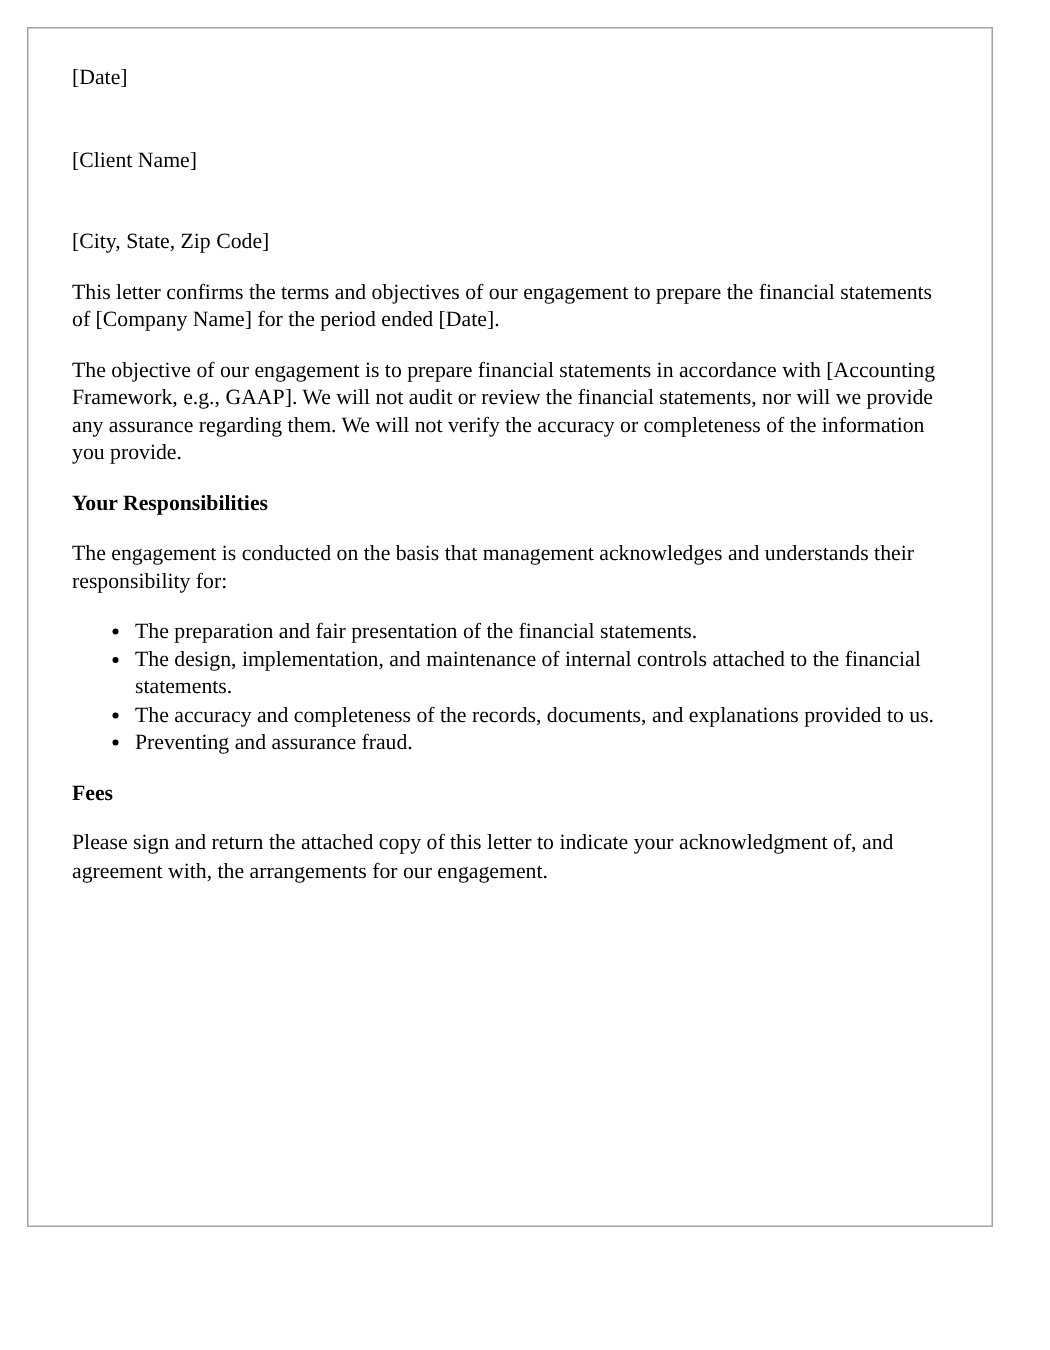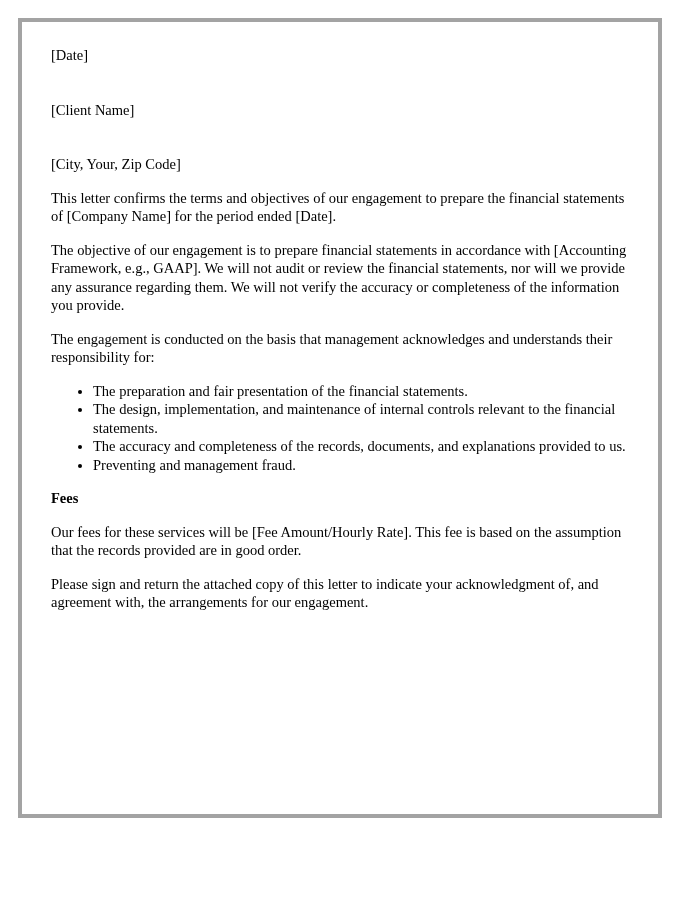--- a/index.html
+++ b/index.html
@@ -16,21 +16,21 @@
     font-family: "Liberation Serif", "DejaVu Serif", serif;
     color: #000000;
   }
   .page {
     position: absolute;
     left: 18px;
     top: 18px;
     width: 644px;
     height: 800px;
     box-sizing: border-box;
-    border: 4px solid #a3a3a3;
+    border: 1px solid #a3a3a3;
     background: #ffffff;
     padding: 24px 29px 0 29px;
     overflow: hidden;
   }
   .letter-body {
     height: 760px;
     overflow: hidden;
     font-size: 14.5px;
     line-height: 18.5px;
   }
@@ -61,43 +61,43 @@
 <body>
 
 <div class="canvas">
   <div class="page">
     <div class="letter-body">
 
       <p>[Date]</p>
 
       <p>
           <span class="addr-line">[Client Name]</span>
-          <span class="addr-line">[City, Your, Zip Code]</span>
+          <span class="addr-line">[City, State, Zip Code]</span>
         </p>
 
 
       <p>This letter confirms the terms and objectives of our engagement to prepare the financial statements of [Company Name] for the period ended [Date].</p>
 
 
       <p>The objective of our engagement is to prepare financial statements in accordance with [Accounting Framework, e.g., GAAP]. We will not audit or review the financial statements, nor will we provide any assurance regarding them. We will not verify the accuracy or completeness of the information you provide.</p>
 
+      <p class="heading">Your Responsibilities</p>
 
       <p>The engagement is conducted on the basis that management acknowledges and understands their responsibility for:</p>
 
       <ul class="resp-list">
         <li>The preparation and fair presentation of the financial statements.</li>
-        <li>The design, implementation, and maintenance of internal controls relevant to the financial statements.</li>
+        <li>The design, implementation, and maintenance of internal controls attached to the financial statements.</li>
         <li>The accuracy and completeness of the records, documents, and explanations provided to us.</li>
-        <li>Preventing and management fraud.</li>
+        <li>Preventing and assurance fraud.</li>
       </ul>
 
 
 
       <p class="heading">Fees</p>
 
-      <p>Our fees for these services will be [Fee Amount/Hourly Rate]. This fee is based on the assumption that the records provided are in good order.</p>
 
       <p>Please sign and return the attached copy of this letter to indicate your acknowledgment of, and agreement with, the arrangements for our engagement.</p>
 
 
     </div>
   </div>
 </div>
 
 </body></html>

